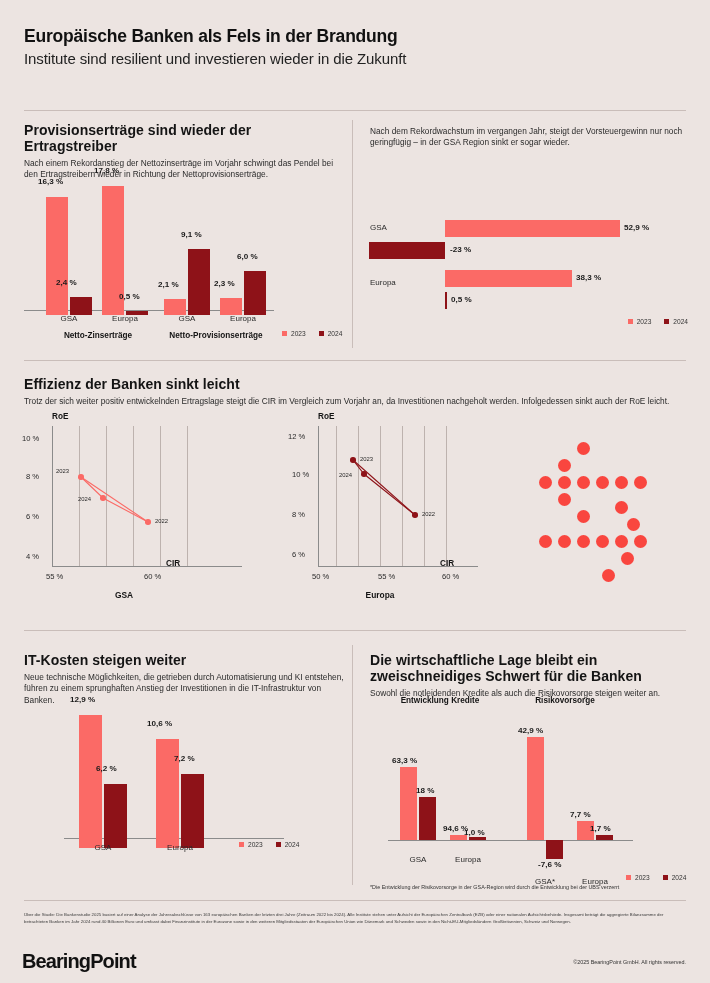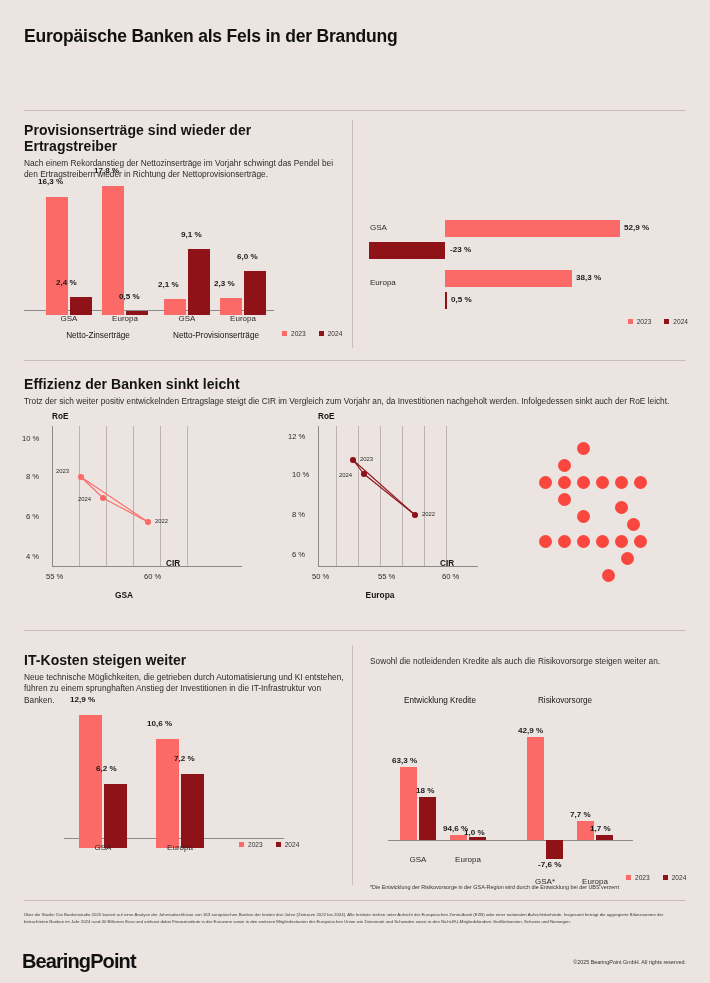--- a/index.html
+++ b/index.html
@@ -29,21 +29,21 @@
   .legend { display: flex; gap: 13px; align-items: center; }
   .lg-item { display: flex; gap: 4px; align-items: center; font-size: 6.6px; color: #333; }
   .lg-sw { width: 5px; height: 5px; display: inline-block; }
 
   
   .chart { position: absolute; }
   .axis { position: absolute; background: #8b8b8b; height: 1px; }
   .bar { position: absolute; bottom: 0; }
   .bar-lbl { position: absolute; font-size: 8.1px; font-weight: bold; color: #1a1a1a; white-space: nowrap; }
   .cat-lbl { position: absolute; font-size: 8px; color: #2a2a2a; text-align: center; white-space: nowrap; }
-  .grp-lbl { position: absolute; font-size: 8.2px; font-weight: normal; color: #141414; text-align: center; white-space: nowrap; }
+  .grp-lbl { position: absolute; font-size: 8.2px; font-weight: bold; color: #141414; text-align: center; white-space: nowrap; }
 
   
   .sc-ax { position: absolute; background: #8b8b8b; }
   .sc-grid { position: absolute; width: 1px; background: #bdb2ae; }
   .sc-dot { position: absolute; border-radius: 50%; }
   .sc-tick { position: absolute; font-size: 7.6px; color: #2a2a2a; white-space: nowrap; }
   .sc-pt-lbl { position: absolute; font-size: 5.9px; color: #2a2a2a; white-space: nowrap; }
   .sc-axname { position: absolute; font-size: 8.2px; font-weight: bold; color: #141414; }
   .sc-cap { position: absolute; font-size: 8.4px; font-weight: bold; color: #141414; text-align: center; }
 
@@ -57,20 +57,21 @@
   .brand { position: absolute; left: 22px; top: 950px; font-size: 20px; font-weight: bold; letter-spacing: -0.9px; color: #111; }
   .copy { position: absolute; right: 24px; top: 959px; font-size: 5.4px; color: #333; }
 </style>
 </head>
 <body>
 
 <div class="page">
 
   <div class="hdr">
     <div class="hdr-title">Europäische Banken als Fels in der Brandung</div>
+    <div class="hdr-sub">Institute sind resilient und investieren wieder in die Zukunft</div>
   </div>
 
   <div class="hr" style="top:110px"></div>
   <div class="hr" style="top:360px"></div>
   <div class="hr" style="top:630px"></div>
   <div class="hr" style="top:900px"></div>
   <div class="vr" style="left:352px; top:120px; height:228px"></div>
   <div class="vr" style="left:352px; top:645px; height:240px"></div>
 
   <div style="position:absolute; left:24px; top:122px; width:320px">
@@ -113,20 +114,21 @@
           <span>2023</span>
         </span>
       <span class="lg-item">
           <i class="lg-sw" style="background:#8e1218"></i>
           <span>2024</span>
         </span>
     </div>
   </div>
 
   <div style="position:absolute; left:370px; top:122px; width:320px">
+    <div class="p-desc">Nach dem Rekordwachstum im vergangen Jahr, steigt der Vorsteuergewinn nur noch geringfügig – in der GSA Region sinkt er sogar wieder.</div>
   </div>
 
   <div class="chart" style="left:370px; top:215px; width:320px; height:110px">
 
     <div class="cat-lbl" style="left:0px; top:8px; width:40px; text-align:left">GSA</div>
     <div style="position:absolute; left:75px; top:5px; width:175px; height:17px; background:#fb6a66"></div>
     <div class="bar-lbl" style="left:254px; top:8px">52,9 %</div>
     <div style="position:absolute; left:-1px; top:27px; width:76px; height:17px; background:#8e1218"></div>
     <div class="bar-lbl" style="left:80px; top:30px">-23 %</div>
 
@@ -260,20 +262,21 @@
           <span>2023</span>
         </span>
       <span class="lg-item">
           <i class="lg-sw" style="background:#8e1218"></i>
           <span>2024</span>
         </span>
     </div>
   </div>
 
   <div style="position:absolute; left:370px; top:652px; width:320px">
+    <div class="p-title">Die wirtschaftliche Lage bleibt ein zweischneidiges Schwert für die Banken</div>
     <div class="p-desc">Sowohl die notleidenden Kredite als auch die Risikovorsorge steigen weiter an.</div>
   </div>
 
   <div class="chart" style="left:370px; top:692px; width:320px; height:190px">
     <div class="grp-lbl" style="left:15px; top:4px; width:110px">Entwicklung Kredite</div>
     <div class="grp-lbl" style="left:140px; top:4px; width:110px">Risikovorsorge</div>
 
     <div class="axis" style="left:18px; top:148px; width:245px"></div>
 
     <div style="position:absolute; left:30px; top:75px; width:17px; height:73px; background:#fb6a66"></div>

